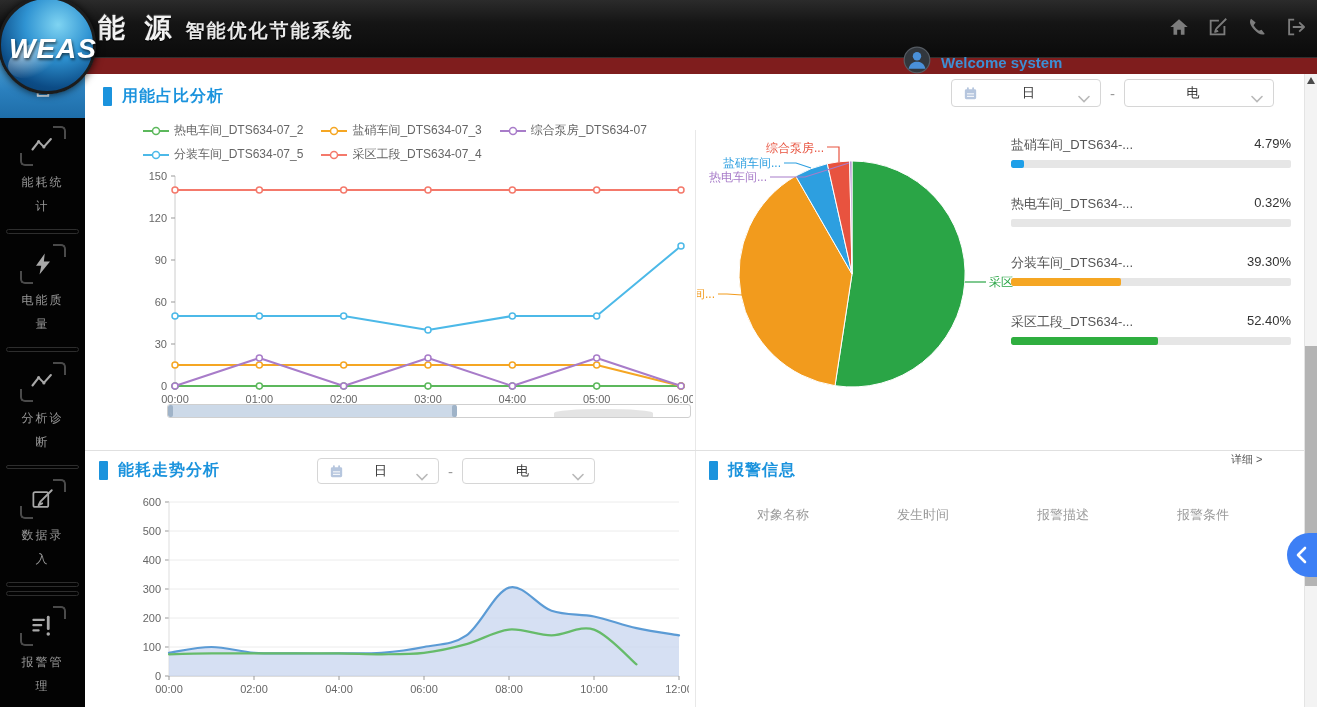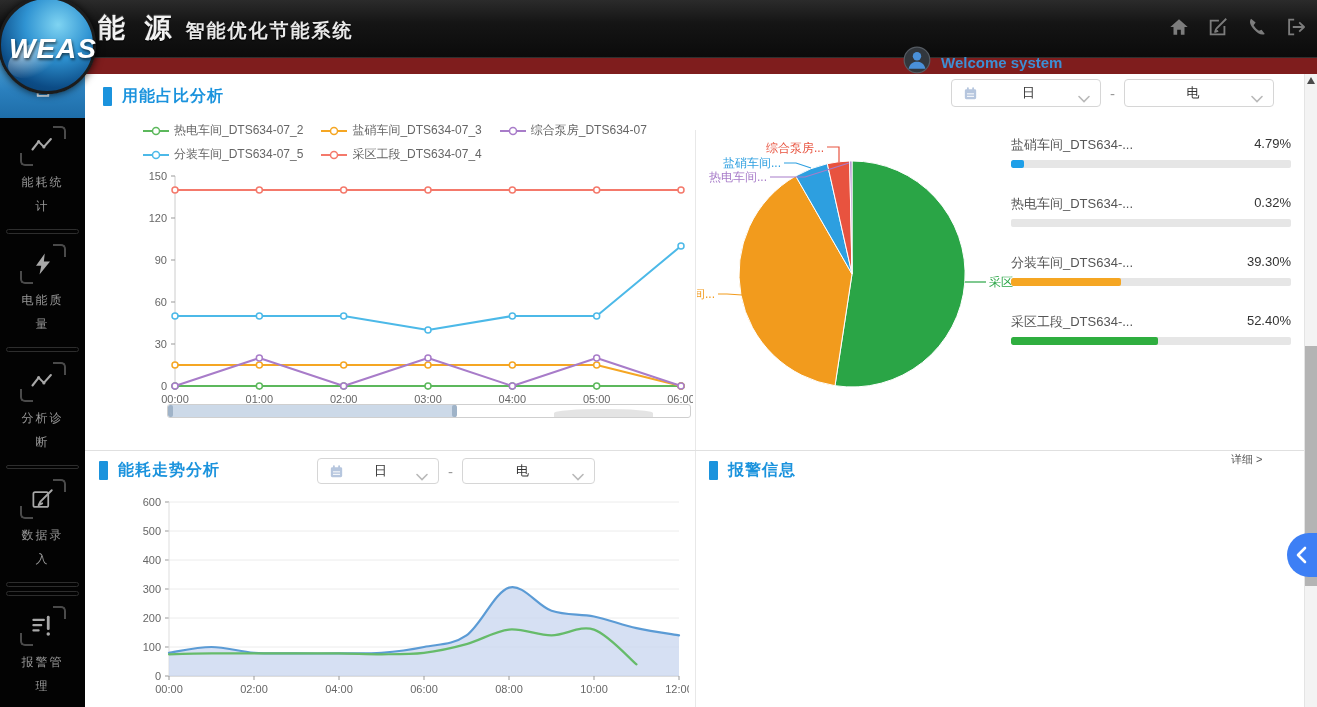--- a/index.html
+++ b/index.html
@@ -469,20 +469,26 @@
         <path d="M40.0,160.8C47.1,159.8 68.3,155.0 82.5,155.0C96.7,155.0 110.8,159.7 125.0,160.8C139.2,161.9 153.3,161.3 167.5,161.4C181.7,161.5 195.8,161.5 210.0,161.4C224.2,161.3 238.3,161.9 252.5,160.8C266.7,159.7 280.8,157.9 295.0,155.0C309.2,152.1 323.3,153.3 337.5,143.4C351.7,133.5 365.8,99.7 380.0,95.6C394.2,91.4 408.3,113.9 422.5,118.8C436.7,123.6 450.8,121.7 465.0,124.5C479.2,127.4 493.3,133.0 507.5,136.1C521.7,139.3 542.9,142.2 550.0,143.4L550.0,184 L40.0,184 Z" fill="#ccd8f0" fill-opacity="0.8" stroke="none"></path>
         <path d="M40.0,160.8C47.1,159.8 68.3,155.0 82.5,155.0C96.7,155.0 110.8,159.7 125.0,160.8C139.2,161.9 153.3,161.3 167.5,161.4C181.7,161.5 195.8,161.5 210.0,161.4C224.2,161.3 238.3,161.9 252.5,160.8C266.7,159.7 280.8,157.9 295.0,155.0C309.2,152.1 323.3,153.3 337.5,143.4C351.7,133.5 365.8,99.7 380.0,95.6C394.2,91.4 408.3,113.9 422.5,118.8C436.7,123.6 450.8,121.7 465.0,124.5C479.2,127.4 493.3,133.0 507.5,136.1C521.7,139.3 542.9,142.2 550.0,143.4" fill="none" stroke="#5b9bd5" stroke-width="2.2" stroke-linecap="round"></path>
         <path d="M40.0,162.3C47.1,162.1 68.3,161.5 82.5,161.4C96.7,161.2 110.8,161.4 125.0,161.4C139.2,161.4 153.3,161.4 167.5,161.4C181.7,161.4 195.8,161.2 210.0,161.4C224.2,161.5 238.3,162.3 252.5,162.3C266.7,162.2 280.8,162.5 295.0,160.8C309.2,159.1 323.3,156.0 337.5,152.1C351.7,148.2 365.8,139.1 380.0,137.6C394.2,136.2 408.3,143.4 422.5,143.4C436.7,143.4 450.8,132.8 465.0,137.6C479.2,142.4 500.4,166.6 507.5,172.4" fill="none" stroke="#66bb6a" stroke-width="2.2" stroke-linecap="round"></path>
       </svg>
 
     <div class="ptitle" style="left:624px;top:386px;">
       <span class="bullet"></span>
       <span class="ttext">报警信息</span>
     </div>
     <div id="detailLink">详细 &gt;</div>
+    <div id="alarmHead">
+        <div>对象名称</div>
+        <div>发生时间</div>
+        <div>报警描述</div>
+        <div>报警条件</div>
+      </div>
 
     <div id="vsb">
       <div class="arr"></div>
       <div class="thumb"></div>
     </div>
 
     <div id="collapseBtn">
       <svg width="18" height="30" viewBox="0 0 18 30">
         <polyline points="12,8 5,15 12,22" fill="none" stroke="#fff" stroke-width="2.6" stroke-linecap="round" stroke-linejoin="round"></polyline>
       </svg>

